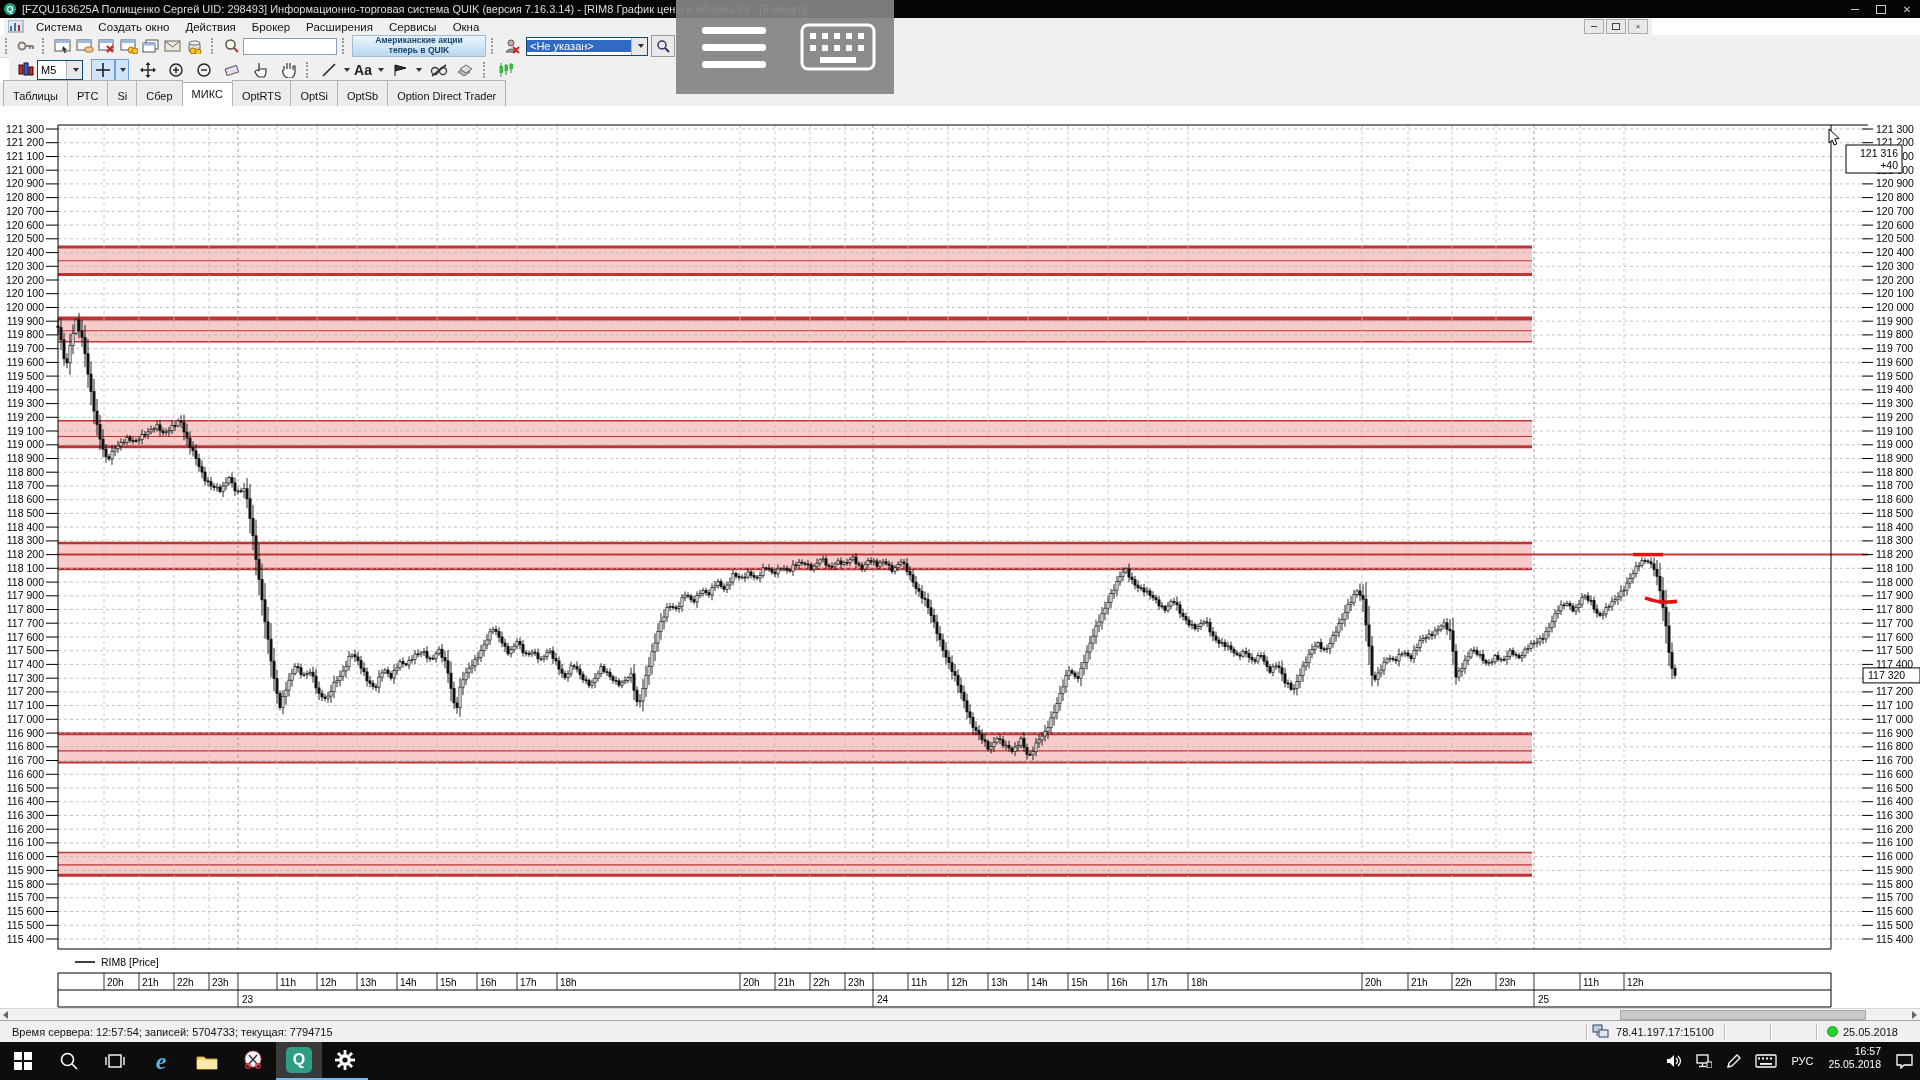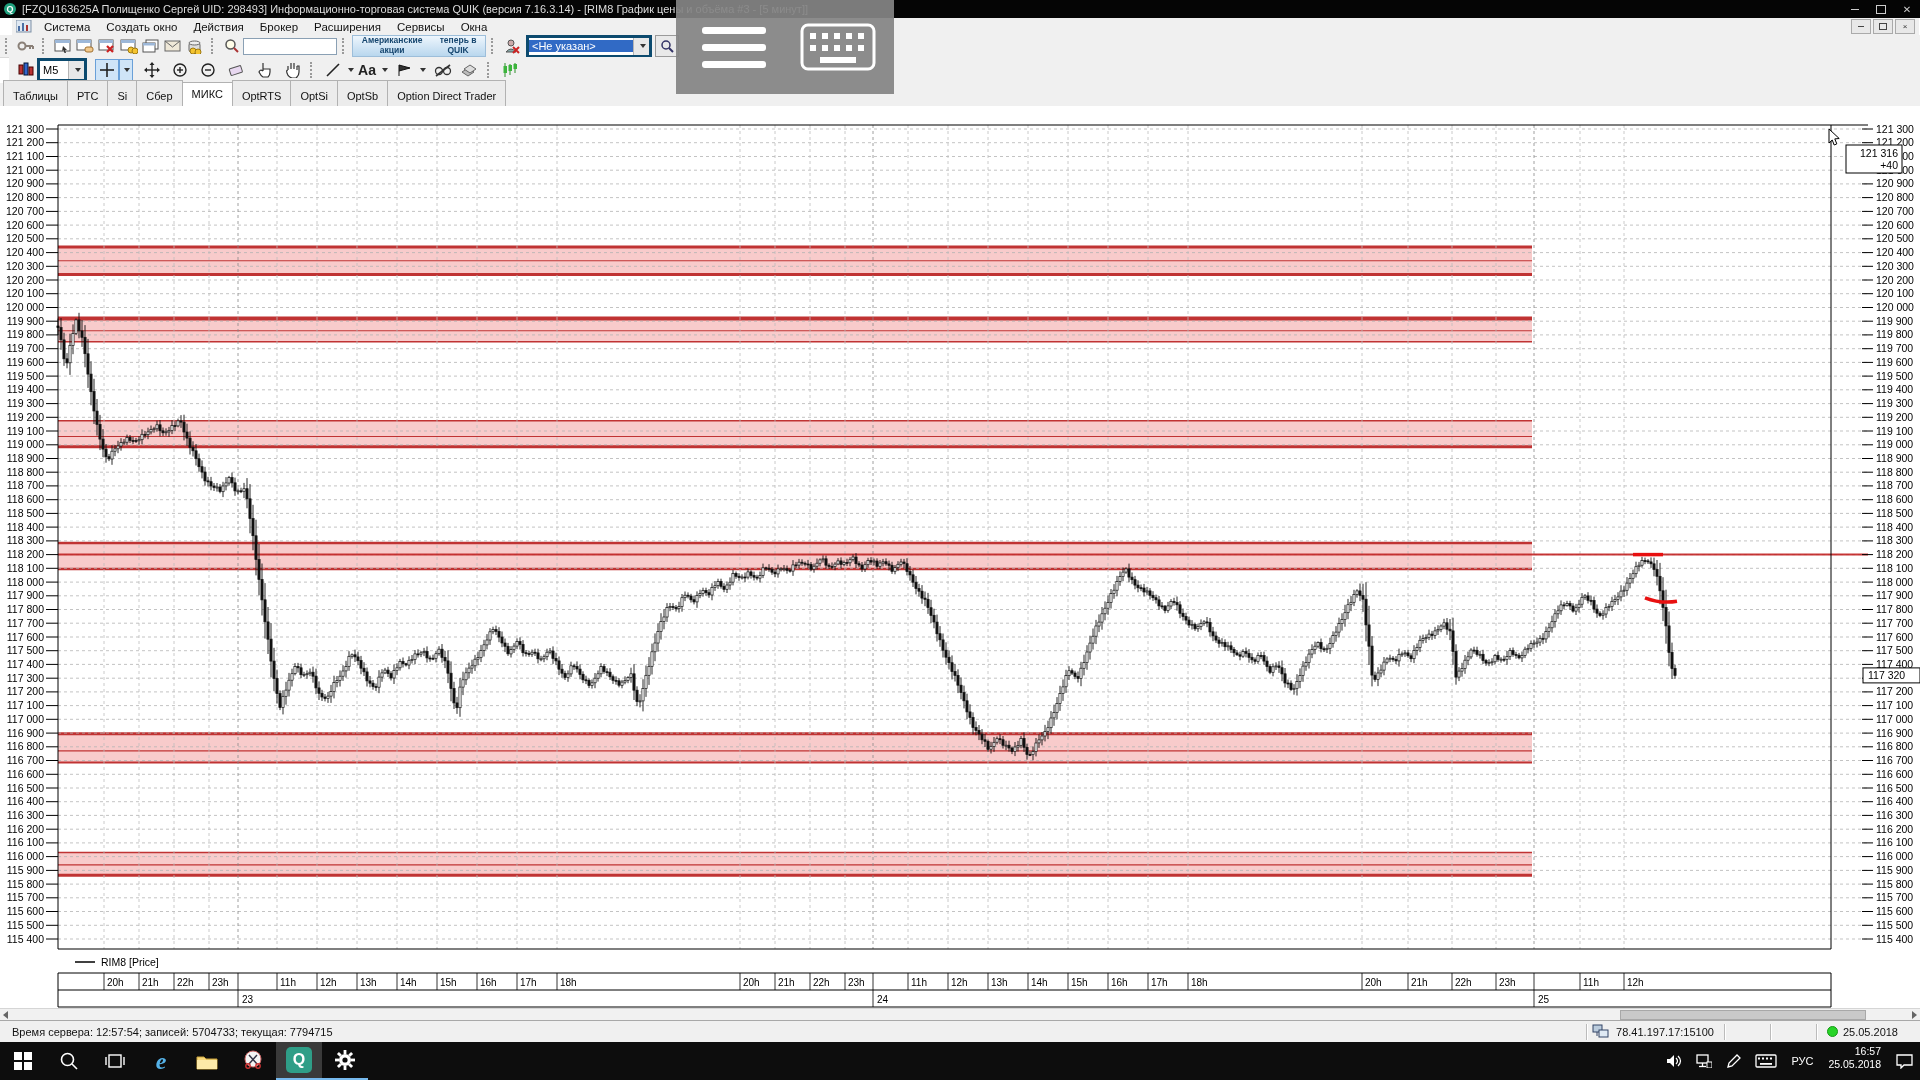--- a/index.html
+++ b/index.html
@@ -8,46 +8,46 @@
   
   #titlebar{left:0;top:0;width:1920px;height:18px;background:#050505;color:#ddd;
     display:flex;align-items:center;font-size:11px;}
   #app-icon{width:12px;height:12px;border-radius:50%;background:#1fa07d;color:#fff;
     font-size:9px;font-weight:bold;text-align:center;line-height:12px;margin:0 6px 0 4px;}
   #win-controls{margin-left:auto;display:flex;}
   .wbtn{width:26px;height:18px;display:flex;align-items:center;justify-content:center;color:#ccc;font-size:10px;}
   .glyph-min{width:8px;height:1px;background:#ccc;display:block;}
   .glyph-max{width:8px;height:7px;border:1px solid #ccc;display:block;}
   
-  #menubar{left:12px;top:18px;width:1907px;height:17px;background:#f0f0f0;border-bottom:1px solid #d8d8d8;
+  #menubar{left:4px;top:18px;width:1648px;height:17px;background:#f0f0f0;border-bottom:1px solid #d8d8d8;
     display:flex;align-items:center;font-size:11.5px;color:#111;}
   .menu-item{padding:1px 8px;}
   #mdi-controls{margin-left:auto;display:flex;margin-right:4px;}
   .mdibtn{width:18px;height:13px;border:1px solid #aaa;background:#e8e8e8;margin-left:2px;
     display:flex;align-items:center;justify-content:center;font-size:8px;color:#333;}
   .glyph-min-s{width:6px;height:1px;background:#444;display:block;}
   .glyph-max-s{width:6px;height:5px;border:1px solid #444;display:block;}
   
   #toolbar1{left:0;top:35px;width:1920px;height:22px;background:#f0f0f0;border-bottom:1px solid #dadada;
     display:flex;align-items:center;}
   #toolbar2{left:0;top:57px;width:1920px;height:26px;background:#f0f0f0;border-bottom:1px solid #dadada;
     display:flex;align-items:center;margin-left:9px;}
   .grip{width:3px;height:16px;border-left:2px dotted #9a9a9a;margin:0 5px;}
   .tbtn{width:22px;height:20px;display:flex;align-items:center;justify-content:center;}
   .tbtn.pressed{border:1px solid #6aa0d8;background:#cfe4f7;}
   .dd-arrow{width:0;height:0;border-left:3px solid transparent;border-right:3px solid transparent;
     border-top:4px solid #333;margin-left:2px;}
-  .combo{background:#fff;border:3px solid #0c4a6e;height:17px;display:flex;align-items:center;font-size:11px;justify-content:flex-end;}
+  .combo{background:#fff;border:1px solid #0c4a6e;height:17px;display:flex;align-items:center;font-size:11px;justify-content:flex-end;}
   .combo .cv{flex:1;padding:0 3px;white-space:nowrap;overflow:hidden;}
   .combo .cbtn{width:15px;height:100%;background:#e8e8e8;border-left:1px solid #b5b5b5;
     display:flex;align-items:center;justify-content:center;}
   #search-input{width:88px;height:15px;border:1px solid #8aa0b4;font-size:11px;padding:0 2px;}
   #banner{width:132px;height:20px;background:linear-gradient(180deg,#eef6fd,#b9d7ee);
     border:1px solid #9dbeda;color:#16466f;font-weight:bold;font-size:8.5px;line-height:1.15;
-    text-align:center;display:flex;justify-content:center;}
+    text-align:center;display:flex;flex-direction:column;justify-content:center;}
   
   #tabbar{left:0;top:83px;width:1920px;height:23px;background:#f0f0f0;display:flex;align-items:flex-end;padding-left:3px;box-sizing:border-box;}
   .tab{font-size:11px;color:#111;background:#ececec;border:1px solid #b2b2b2;border-bottom:none;
     padding:9px 9px 3px 9px;margin-right:-1px;height:13px;}
   .tab.active{background:#fff;padding-top:5px;height:15px;position:relative;z-index:2;}
   
   #chart-bg{left:0;top:106px;width:1920px;height:902px;background:#fff;}
   #chart-svg{left:0;top:108px;}
   
   #hscroll{left:0;top:1008px;width:1920px;height:12px;background:#f1f1f1;border-top:1px solid #d5d5d5;box-sizing:border-box;}

